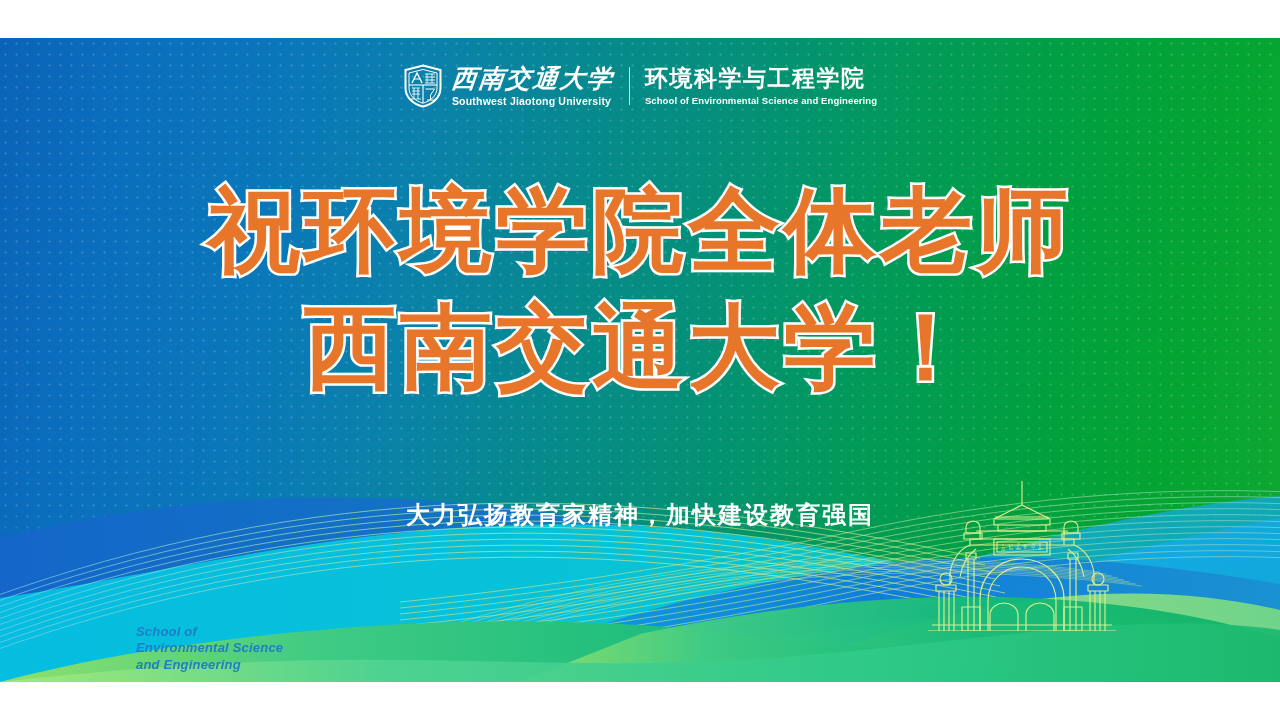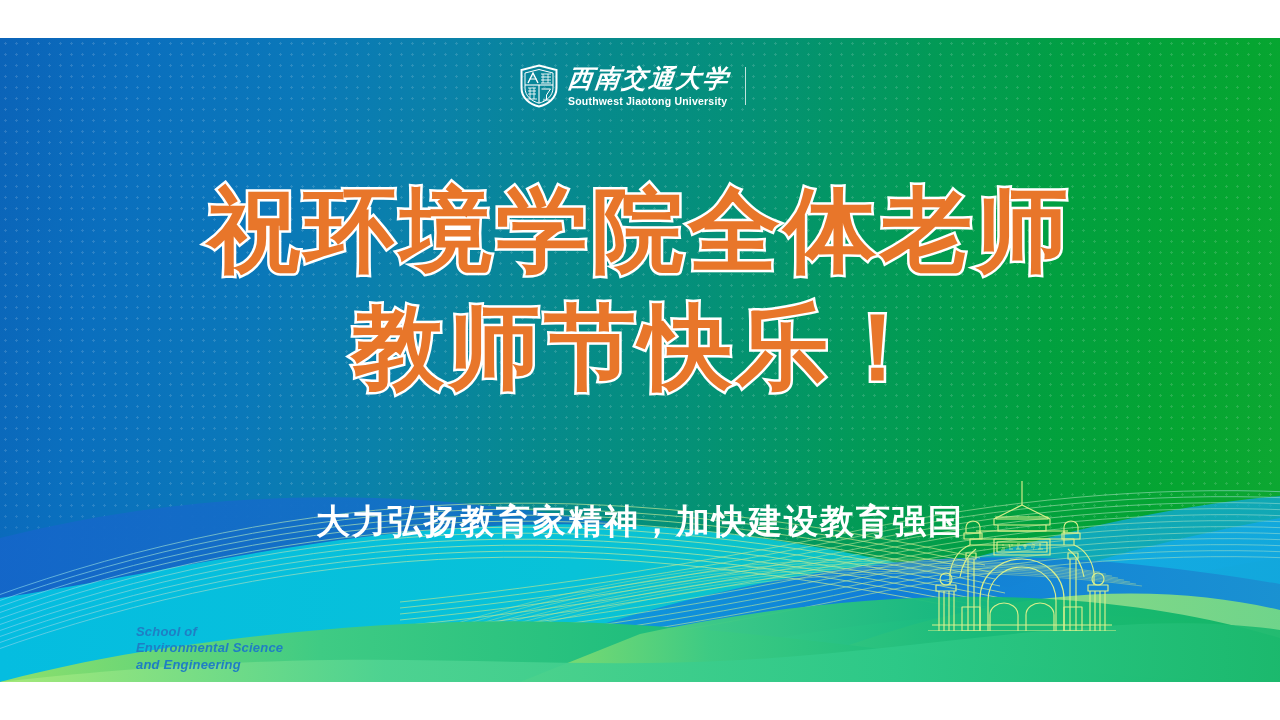--- a/index.html
+++ b/index.html
@@ -57,21 +57,21 @@
            letter-spacing:4px;white-space:nowrap;
            -webkit-text-stroke:5px #ffffff;
            paint-order:stroke fill;
            text-shadow:0 0 0 #fff;}
   #hl1{font-size:92px;}
   #hl2{font-size:92px;margin-top:14px;}
 
   
   #subtitle{position:absolute;left:0;top:461px;width:1280px;text-align:center;
             font-family:"DejaVu Serif","Liberation Serif",serif;
-            font-size:34px;font-weight:700;color:#ffffff;letter-spacing:2px;
+            font-size:24px;font-weight:700;color:#ffffff;letter-spacing:2px;
             white-space:nowrap;}
 
   
   #school-mark{position:absolute;left:136px;top:586px;
                font-size:13px;font-weight:700;font-style:italic;
                color:#1f7ec4;line-height:1.25;letter-spacing:.2px;}
   #school-mark span{display:block;}
 
   
   #gate{position:absolute;left:924px;top:441px;width:196px;height:152px;}
@@ -289,25 +289,29 @@
         <path d="M22.5,25 L31.5,25 L27.5,31 L27.5,36 M24,36 L31,36" fill="none" stroke="#ffffff" stroke-width="1"></path>
       </svg>
 
       <div class="uni-block">
         <div id="uni-cn">西南交通大学</div>
         <div id="uni-en">Southwest Jiaotong University</div>
       </div>
 
       <div id="divider"></div>
 
+      <div class="sch-block">
+        <div id="sch-cn">环境科学与工程学院</div>
+        <div id="sch-en">School of Environmental Science and Engineering</div>
+      </div>
     </div>
 
     <div id="headline">
       <div id="hl1" class="hl-line">祝环境学院全体老师</div>
-      <div id="hl2" class="hl-line">教师节快乐！</div>
+      <div id="hl2" class="hl-line">西南交通大学！</div>
     </div>
 
     <div id="subtitle">大力弘扬教育家精神，加快建设教育强国</div>
 
     <div id="school-mark">
       <span>School of</span>
       <span>Environmental Science</span>
       <span>and Engineering</span>
     </div>
 

